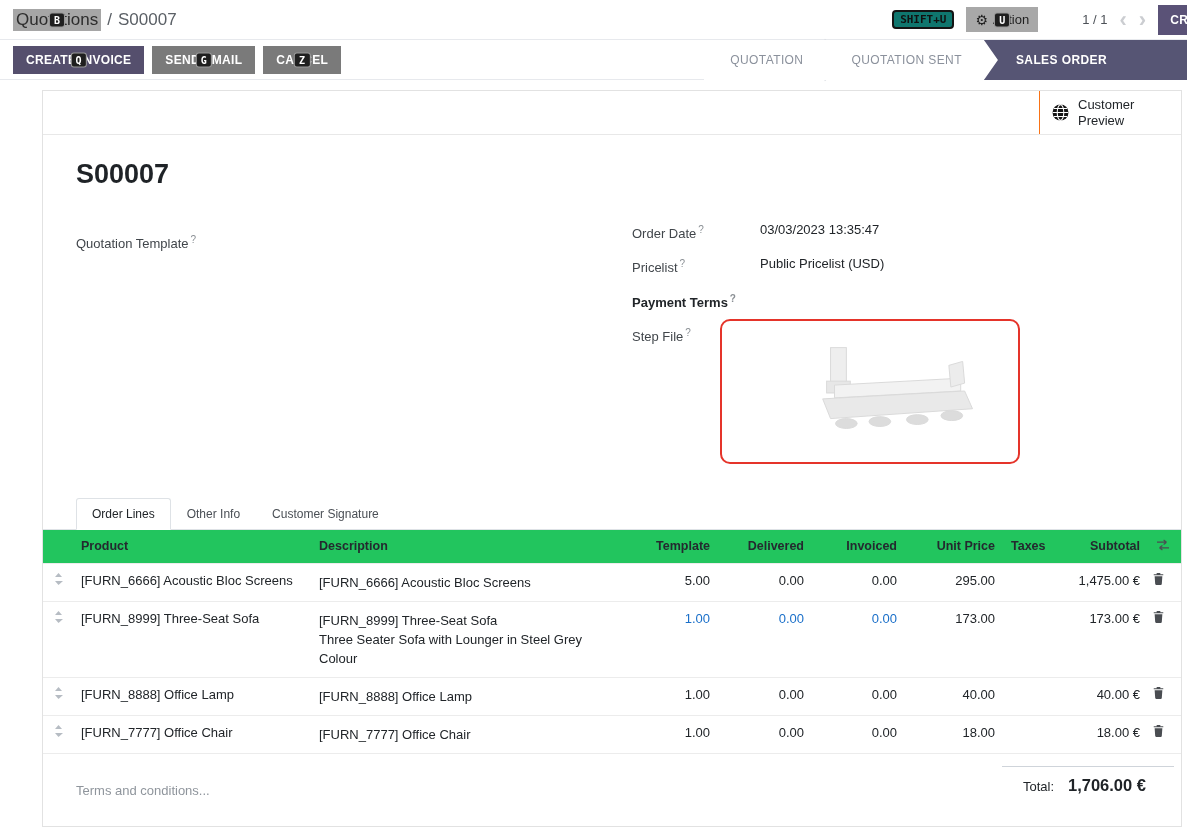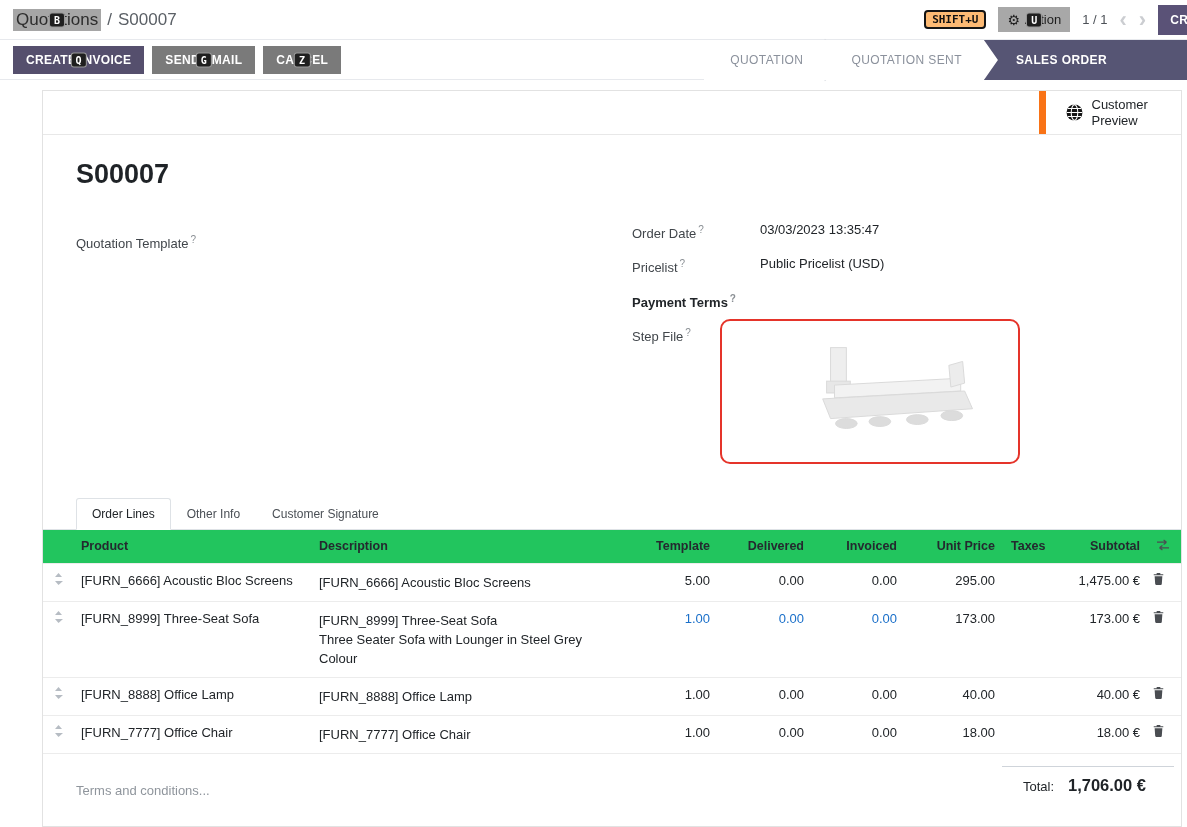--- a/index.html
+++ b/index.html
@@ -6,26 +6,26 @@
   html,body { width:1187px; height:827px; overflow:hidden; background:#fff;
     font-family:"Liberation Sans", sans-serif; font-size:13px; color:#212529; }
 
   
   .topbar { height:40px; display:flex; align-items:center; justify-content:space-between;
     padding:0 0 0 13px; border-bottom:1px solid #e7e9ed; }
   .breadcrumb { font-size:17px; color:#54595f; display:flex; align-items:center; gap:6px; }
   .bc-parent { position:relative; background:#a6a6a6; color:#2d2d2d; padding:1px 3px; cursor:pointer; }
   .bc-sep, .bc-current { color:#5b6066; }
   .topbar-right { display:flex; align-items:center; gap:12px; flex-shrink:0; }
-  .kbd { background:#fdba74; border:2px solid #141414; border-radius:4px;
+  .kbd { background:#0f766e; border:2px solid #141414; border-radius:4px;
     font:700 11px "DejaVu Sans Mono", monospace; padding:1px 6px; color:#111; }
   .action-btn { position:relative; background:#a8a8a8; border:none; padding:5px 9px;
     font:13px "Liberation Sans", sans-serif; color:#1e1e1e; display:flex; align-items:center; gap:5px; cursor:pointer; }
   .gear { font-size:14px; line-height:1; }
-  .pager { color:#4c5157; font-size:13px; }
+  .pager { color:#4c5157; font-size:13px;margin-left:32px; }
   .chev { color:#cbcdd1; font-size:22px; line-height:1; font-weight:700; cursor:default; }
   .create-btn { background:#5a5277; color:#fff; border:none; font:700 12px "Liberation Sans", sans-serif;
     letter-spacing:.4px; padding:8px 12px; margin-right:-46px; white-space:nowrap; }
 
   .hint { position:absolute; top:50%; left:50%; transform:translate(-50%,-50%);
     background:#1f1f1f; color:#fff; font:700 10px "DejaVu Sans Mono", monospace;
     padding:1px 4px; border-radius:2px; box-shadow:0 0 0 1px #9a9a9a; z-index:3; white-space:nowrap; }
 
   
   .actionbar { height:40px; display:flex; align-items:stretch; border-bottom:1px solid #e7e9ed; padding-left:13px; }
@@ -38,22 +38,22 @@
   .step { position:relative; display:flex; align-items:center; padding:0 22px 0 26px;
     font-size:12px; font-weight:500; letter-spacing:.4px; color:#8b919c; background:#fff; cursor:pointer; }
   .step.has-sep::after { content:""; position:absolute; right:-15px; top:50%; width:29px; height:29px;
     transform:translateY(-50%) rotate(45deg); border-top:1px solid #dadde2; border-right:1px solid #dadde2; }
   .step.active { background:#565574; color:#fff; font-weight:700; padding:0 80px 0 32px;
     clip-path:polygon(0 0, 100% 0, 100% 100%, 0 100%, 14px 50%); }
 
   
   .card { margin:10px 5px 0 42px; height:737px; border:1px solid #e2e2e2; background:#fff; overflow:hidden; }
   .card-head { height:44px; border-bottom:1px solid #e8e8e8; display:flex; justify-content:flex-end; }
-  .preview-btn { border-left:7px solid #f97316; width:142px; display:flex; align-items:center; gap:9px;
-    padding:0 12px; font-size:13px; color:#212529; cursor:pointer; background:#fff;justify-content:center; }
+  .preview-btn { border-left:1px solid #f97316; width:142px; display:flex; align-items:center; gap:9px;
+    padding:0 12px; font-size:13px; color:#212529; cursor:pointer; background:#fff; }
   .preview-label { width:70px; line-height:16px; }
 
   .sheet { padding:24px 33px 0 33px; }
   .doc-title { font-size:27px; font-weight:600; color:#1f2327; }
 
   .fields { display:grid; grid-template-columns:1fr 1fr; column-gap:40px; margin-top:30px; min-height:240px; }
   .field { display:flex; align-items:flex-start; margin-bottom:10px; line-height:20px; }
   .flabel { width:150px; flex-shrink:0; color:#41464b; }
   .flabel-r { width:128px; flex-shrink:0; color:#41464b; }
   .flabel-bold { font-weight:700; color:#212529; }

